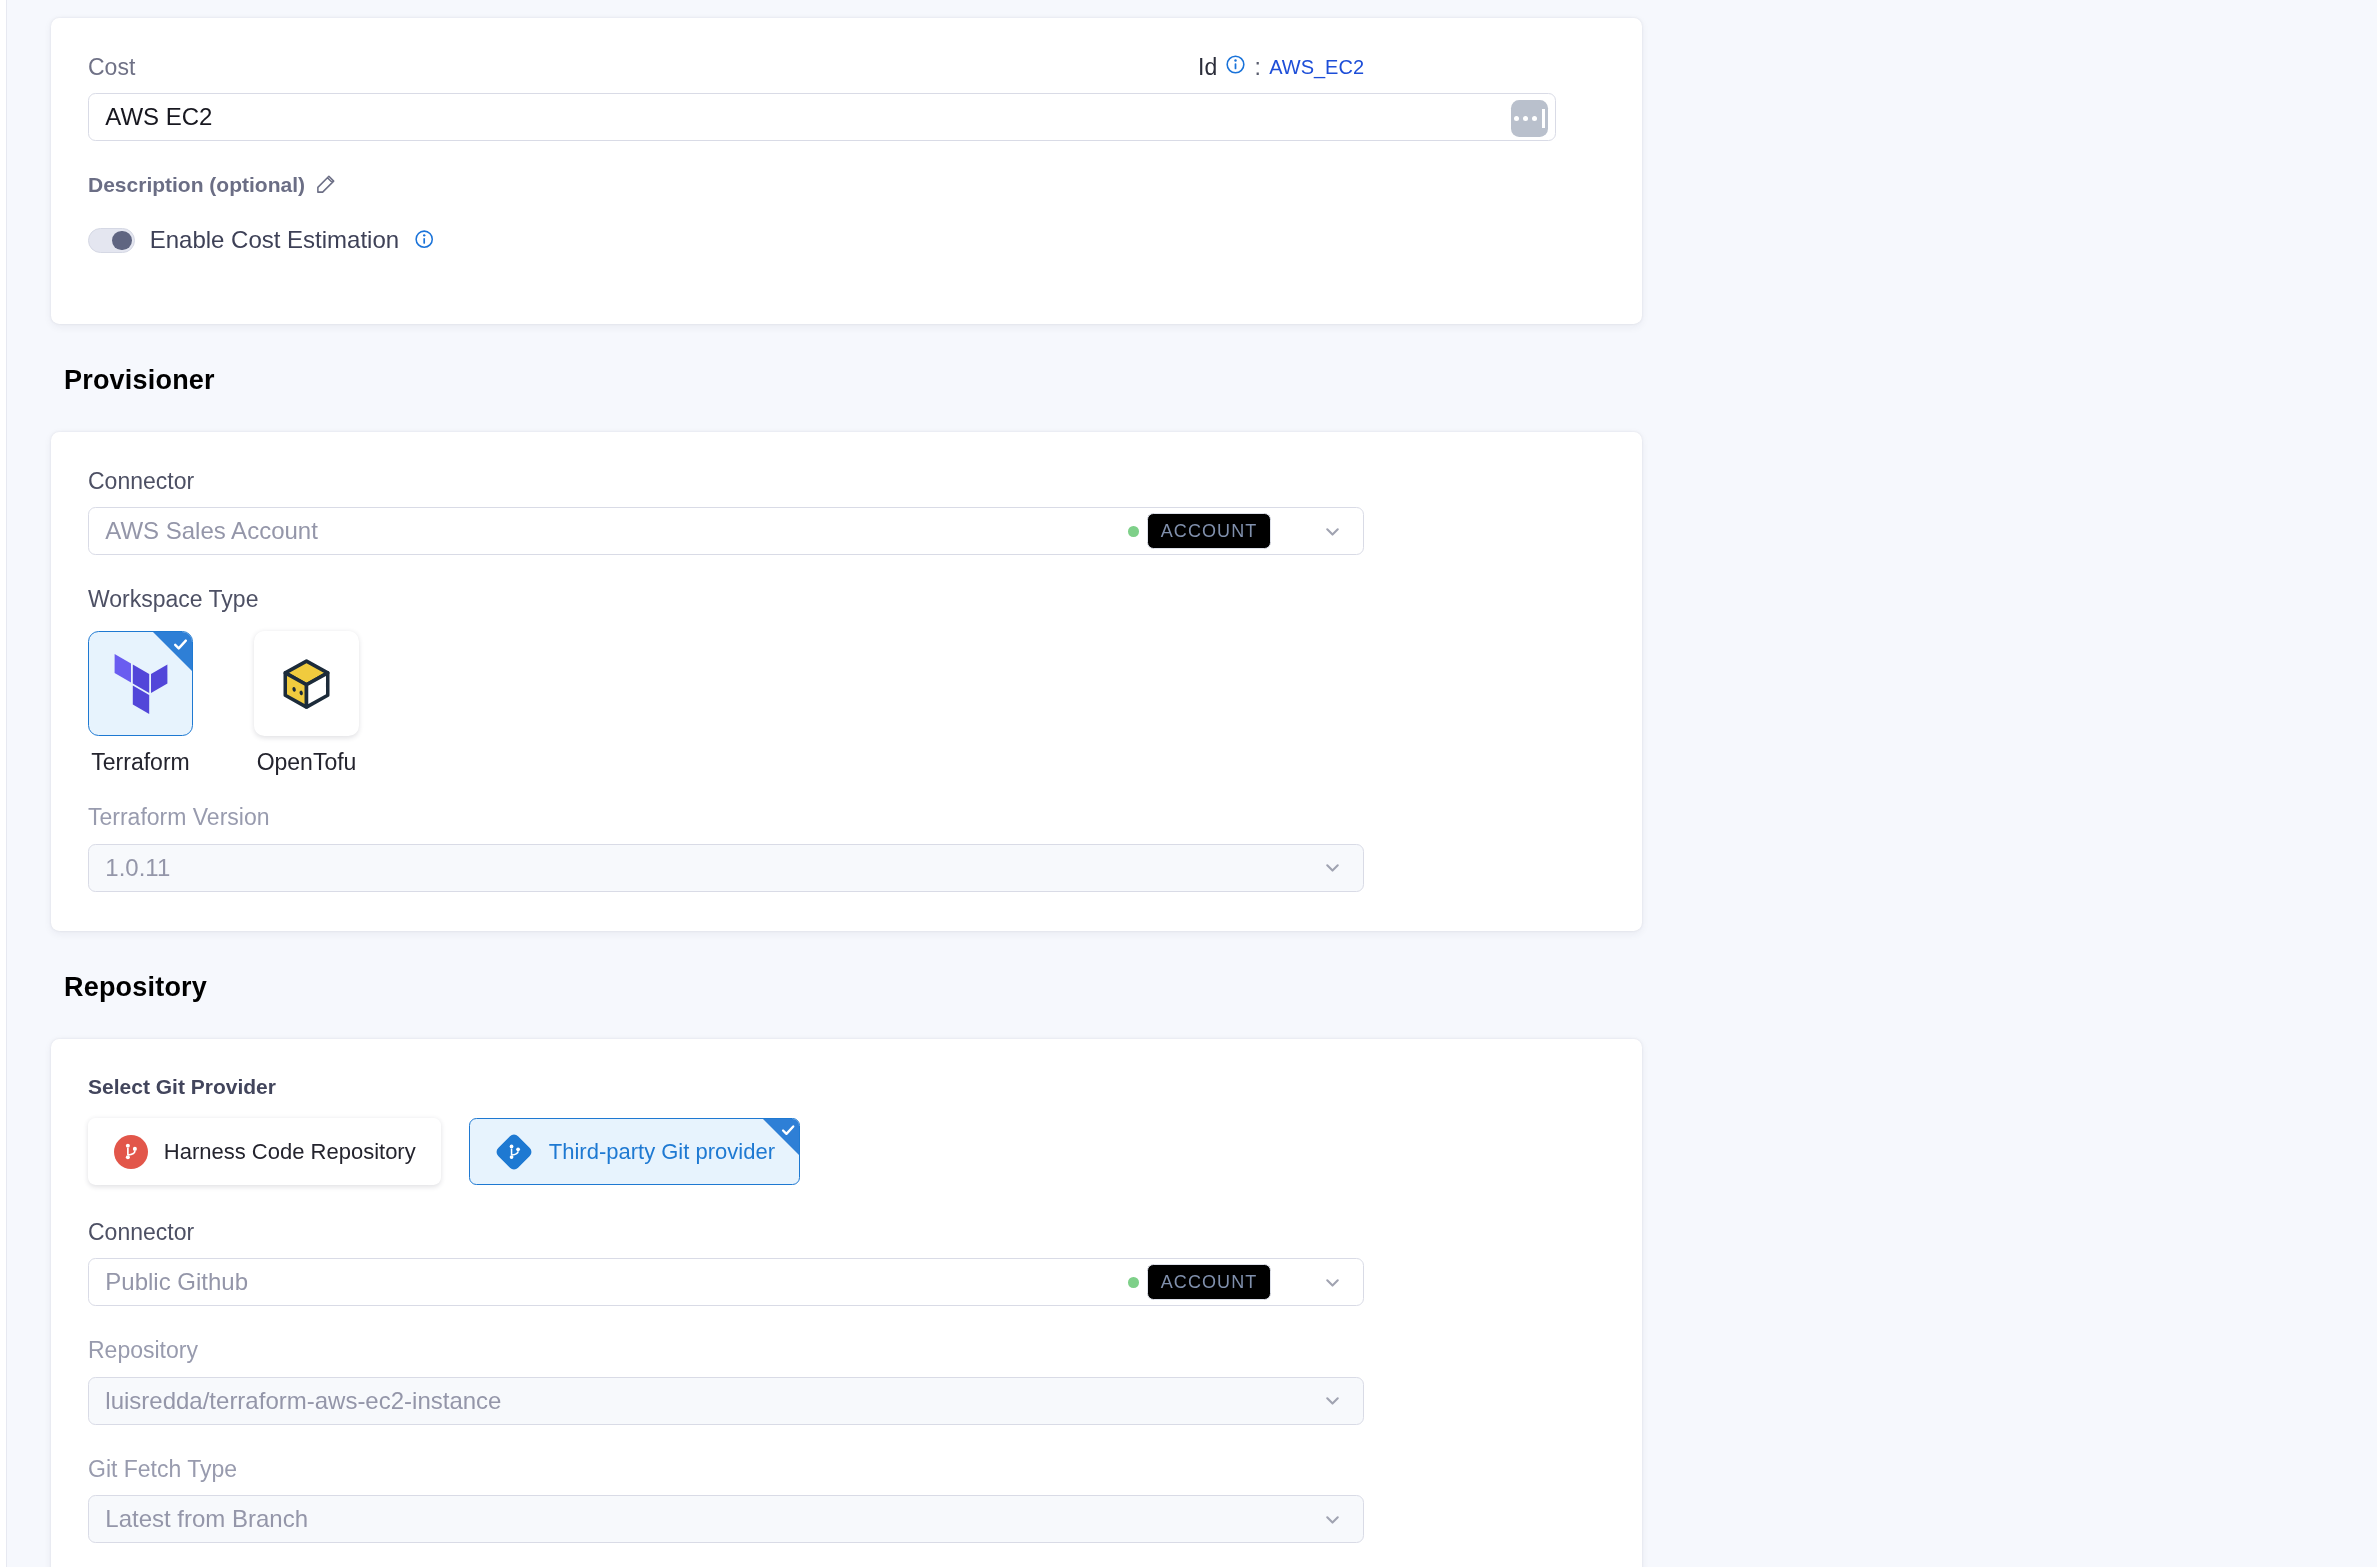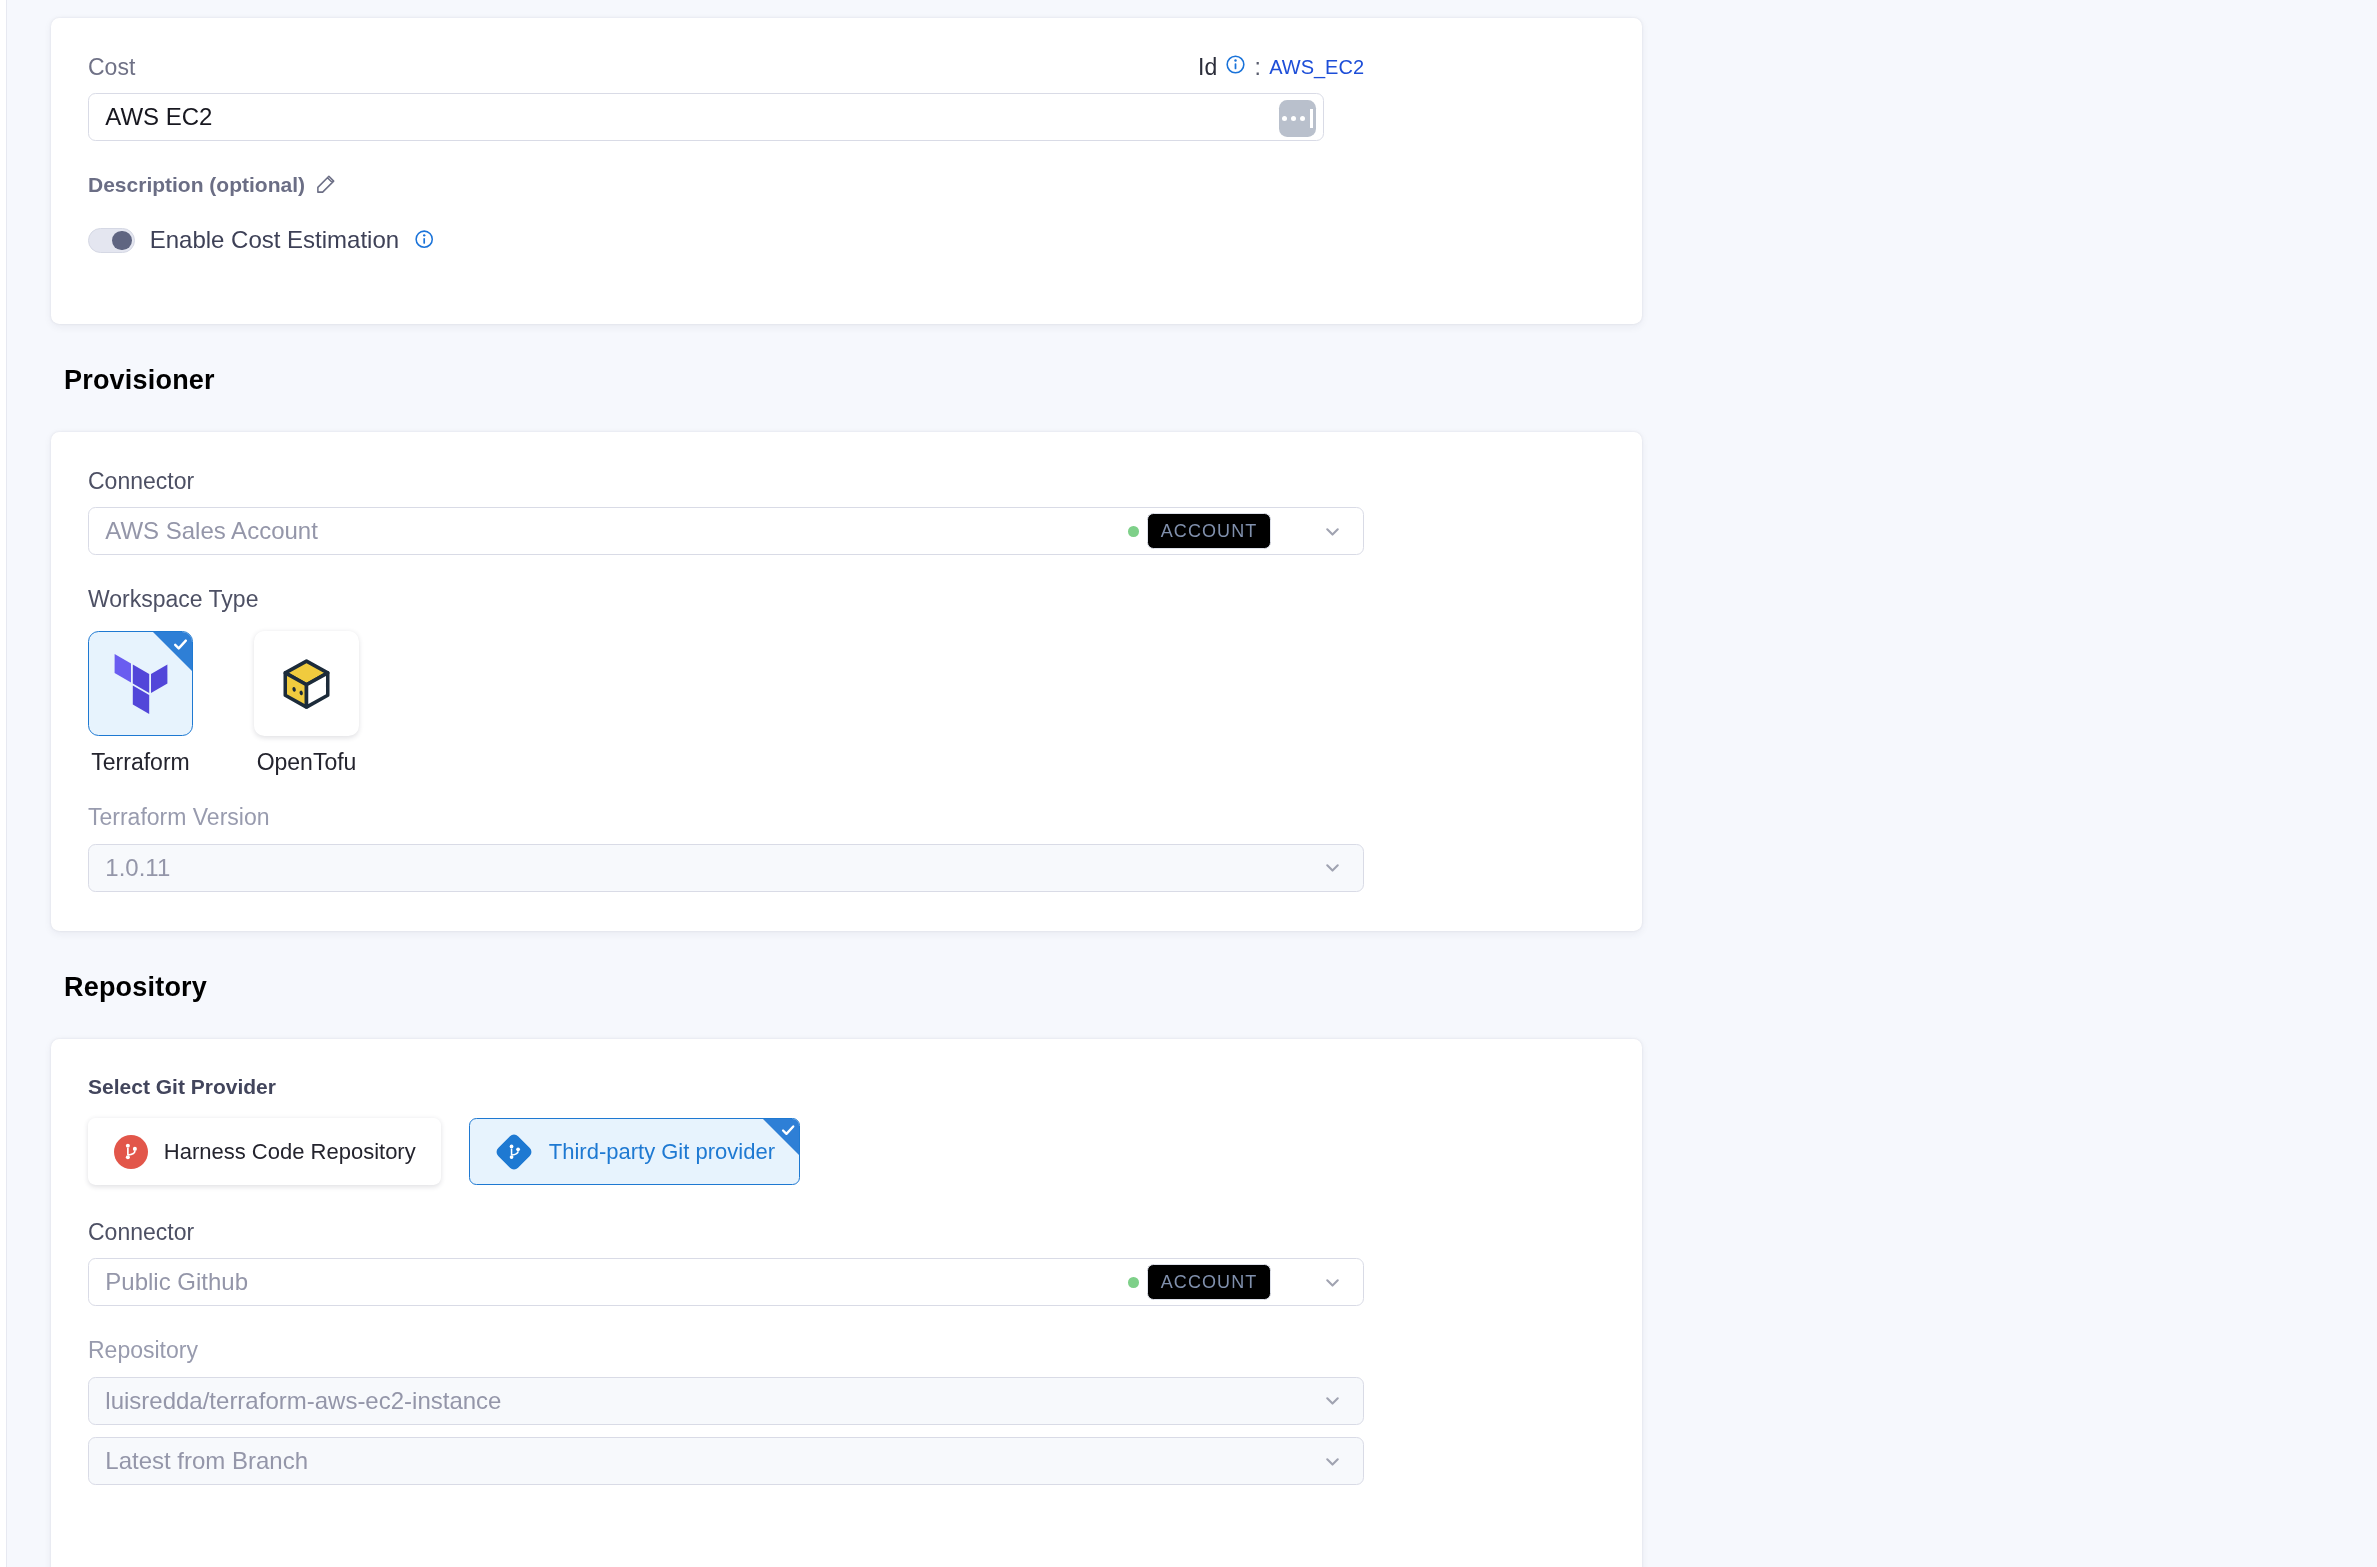--- a/index.html
+++ b/index.html
@@ -26,21 +26,21 @@
 
   .row-between{ width:1276px; display:flex; align-items:center; justify-content:space-between; }
   .lbl{ font-size:23px; color:#6f7186; }
   .lbl-dark{ font-size:23px; color:#4d5064; }
   .lbl-light{ font-size:23px; color:#989bae; }
   .id-row{ display:flex; align-items:center; gap:8.2px; font-size:23px; color:#2b2d3a; }
   .id-link{ color:#1d4ed8; text-decoration:none; font-size:20px; }
   .id-colon{ color:#5a5d6e; }
 
   .text-input{
-    margin-top:12.3px; width:1236px; height:48px;
+    margin-top:12.3px; width:1468px; height:48px;
     border:0.8px solid #d9dbe6; border-radius:7.4px; background:#fff;
     display:flex; align-items:center; padding:0 9.8px 0 16.3px;
     font-size:24px; color:#17171f; position:relative;
   }
   .input-icon{
     position:absolute; right:7.4px; top:5.7px; width:37px; height:37px;
     background:#b9c0cc; border-radius:8.2px;
     display:flex; align-items:center; justify-content:center; gap:3.3px;
   }
   .input-icon .dot{ width:5.7px; height:5.7px; border-radius:50%; background:#fff; }
@@ -294,20 +294,21 @@
     <div class="lbl-light mt36">Repository</div>
     <div class="field gray">
       <span class="value">luisredda/terraform-aws-ec2-instance</span>
       <span class="right-group">
         <svg class="chev" width="21" height="21" viewBox="0 0 24 24">
             <path d="M6 9.5l6 6 6-6" fill="none" stroke="#a0a3b1" stroke-width="2.4" stroke-linecap="round" stroke-linejoin="round"></path>
           </svg>
       </span>
     </div>
 
+    <div class="lbl-light mt36">Git Fetch Type</div>
     <div class="field gray">
       <span class="value">Latest from Branch</span>
       <span class="right-group">
         <svg class="chev" width="21" height="21" viewBox="0 0 24 24">
             <path d="M6 9.5l6 6 6-6" fill="none" stroke="#a0a3b1" stroke-width="2.4" stroke-linecap="round" stroke-linejoin="round"></path>
           </svg>
       </span>
     </div>
 
   </section>

